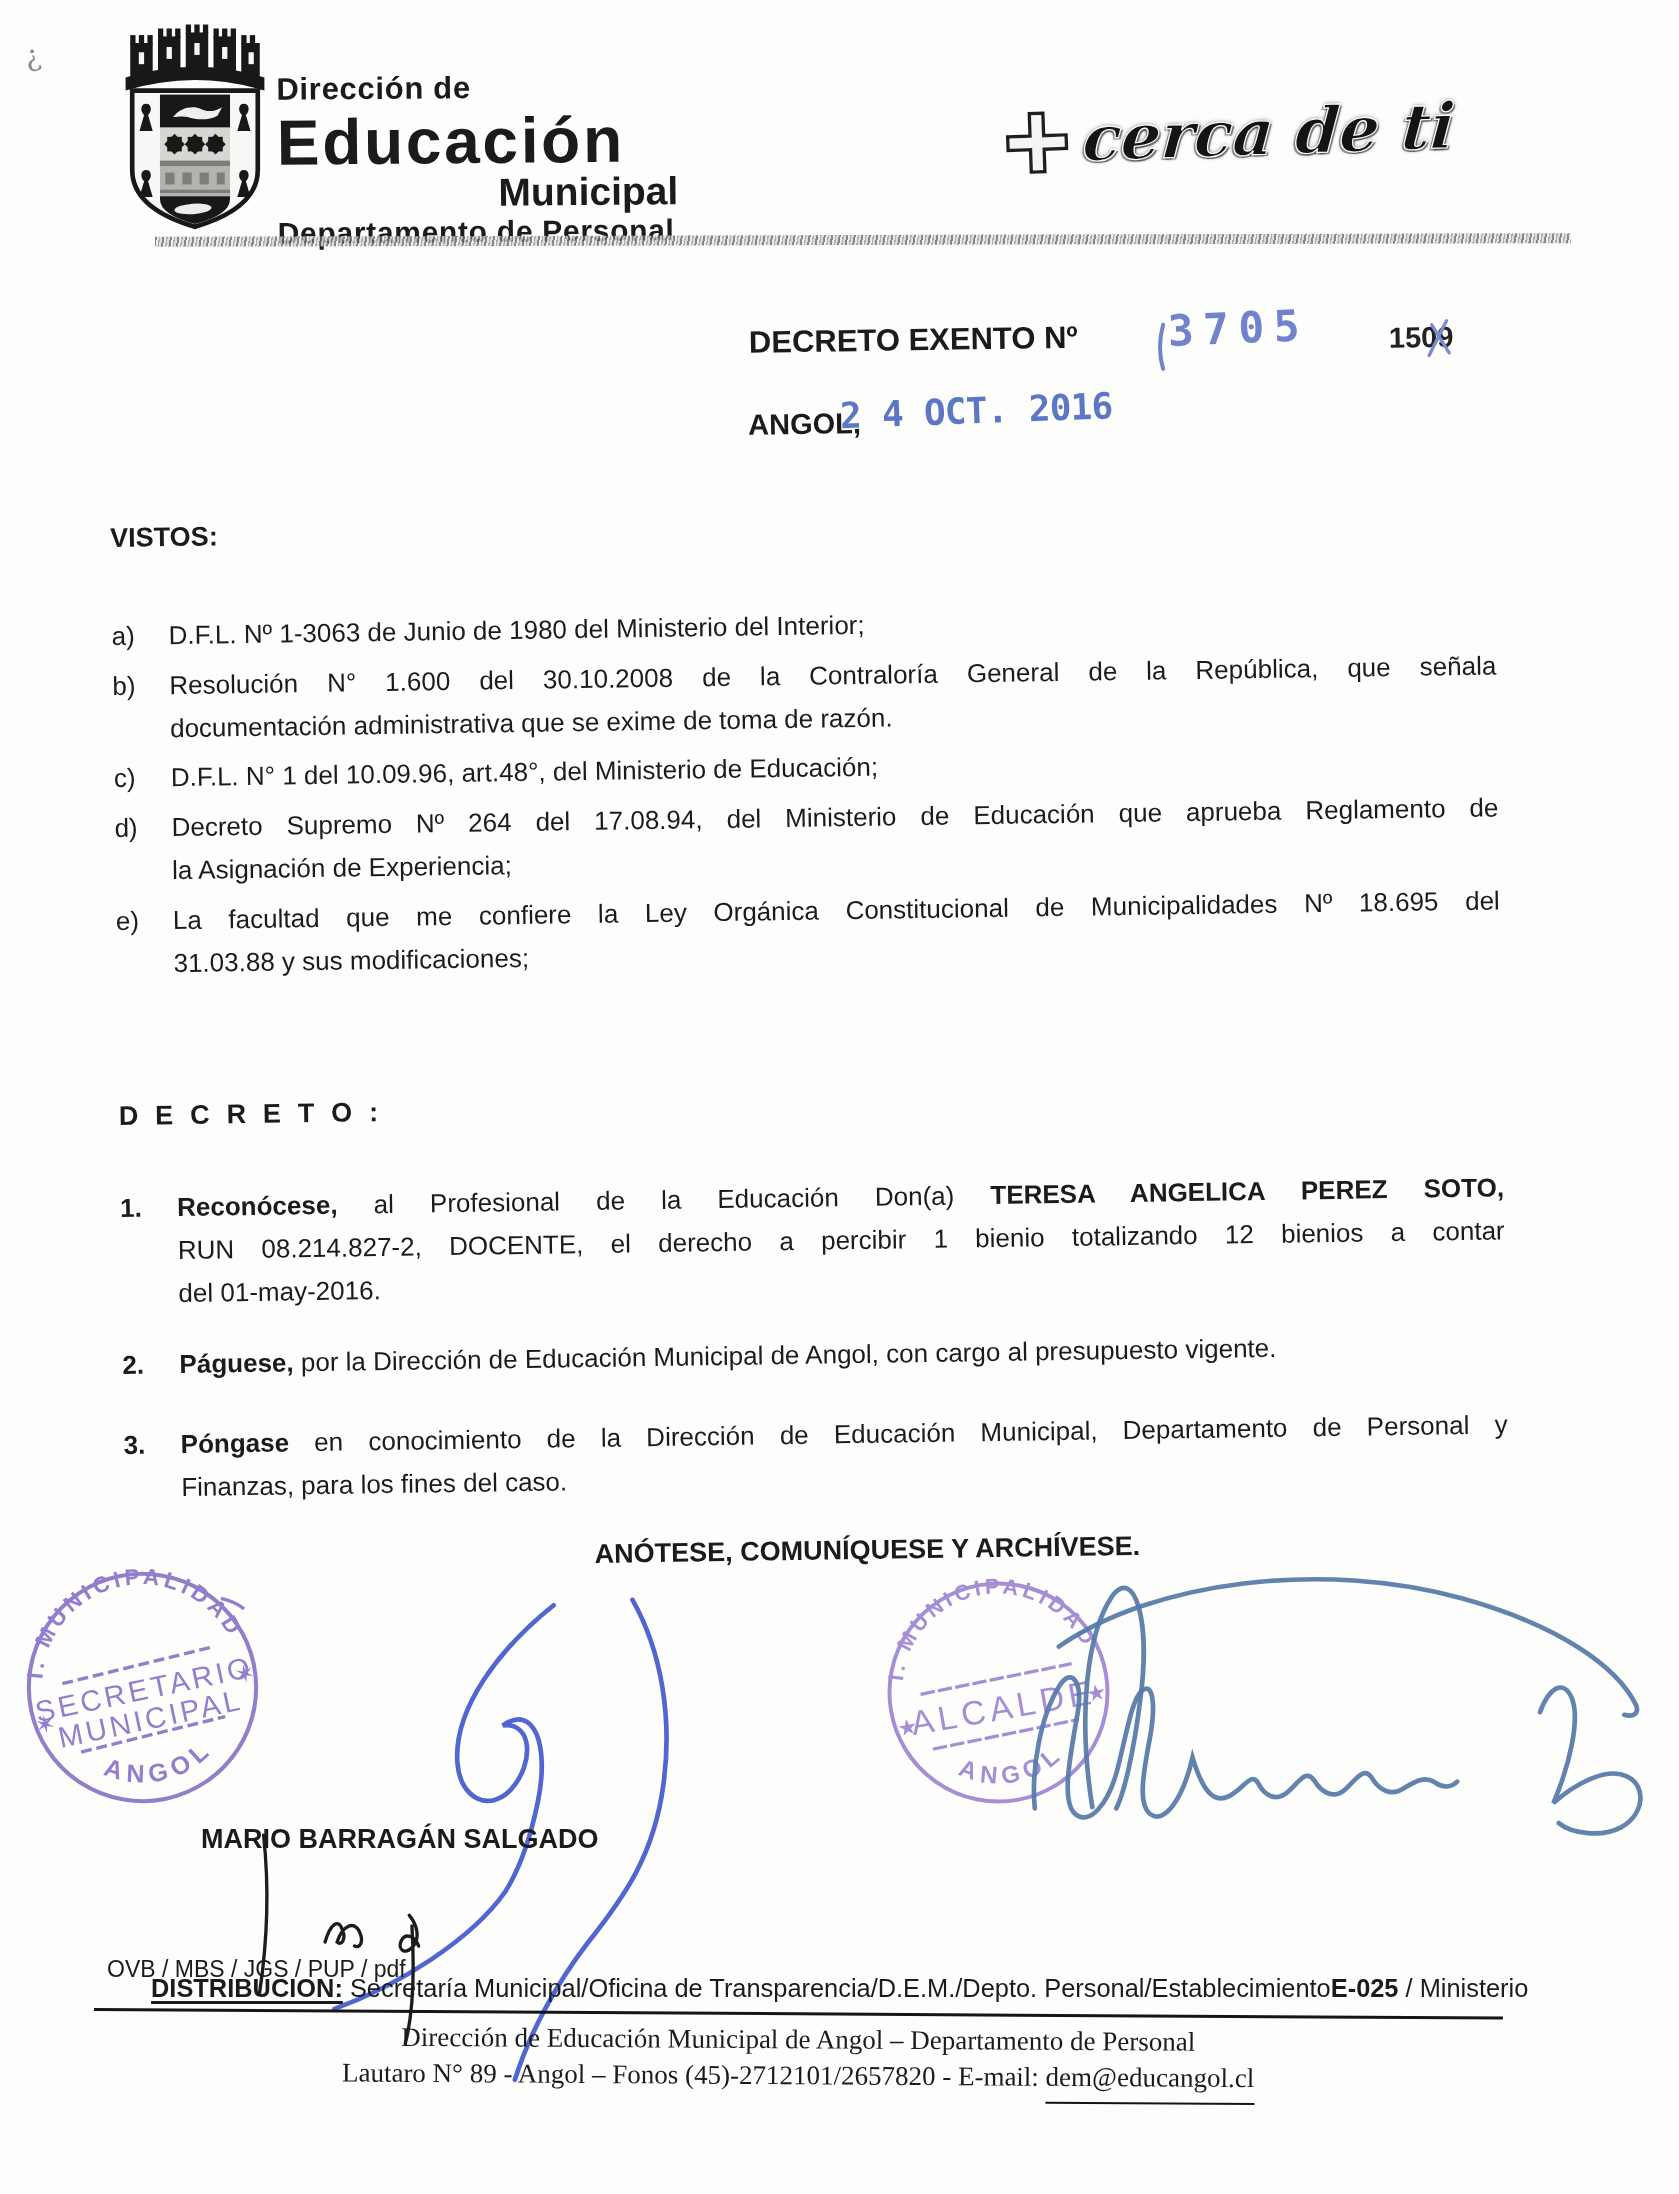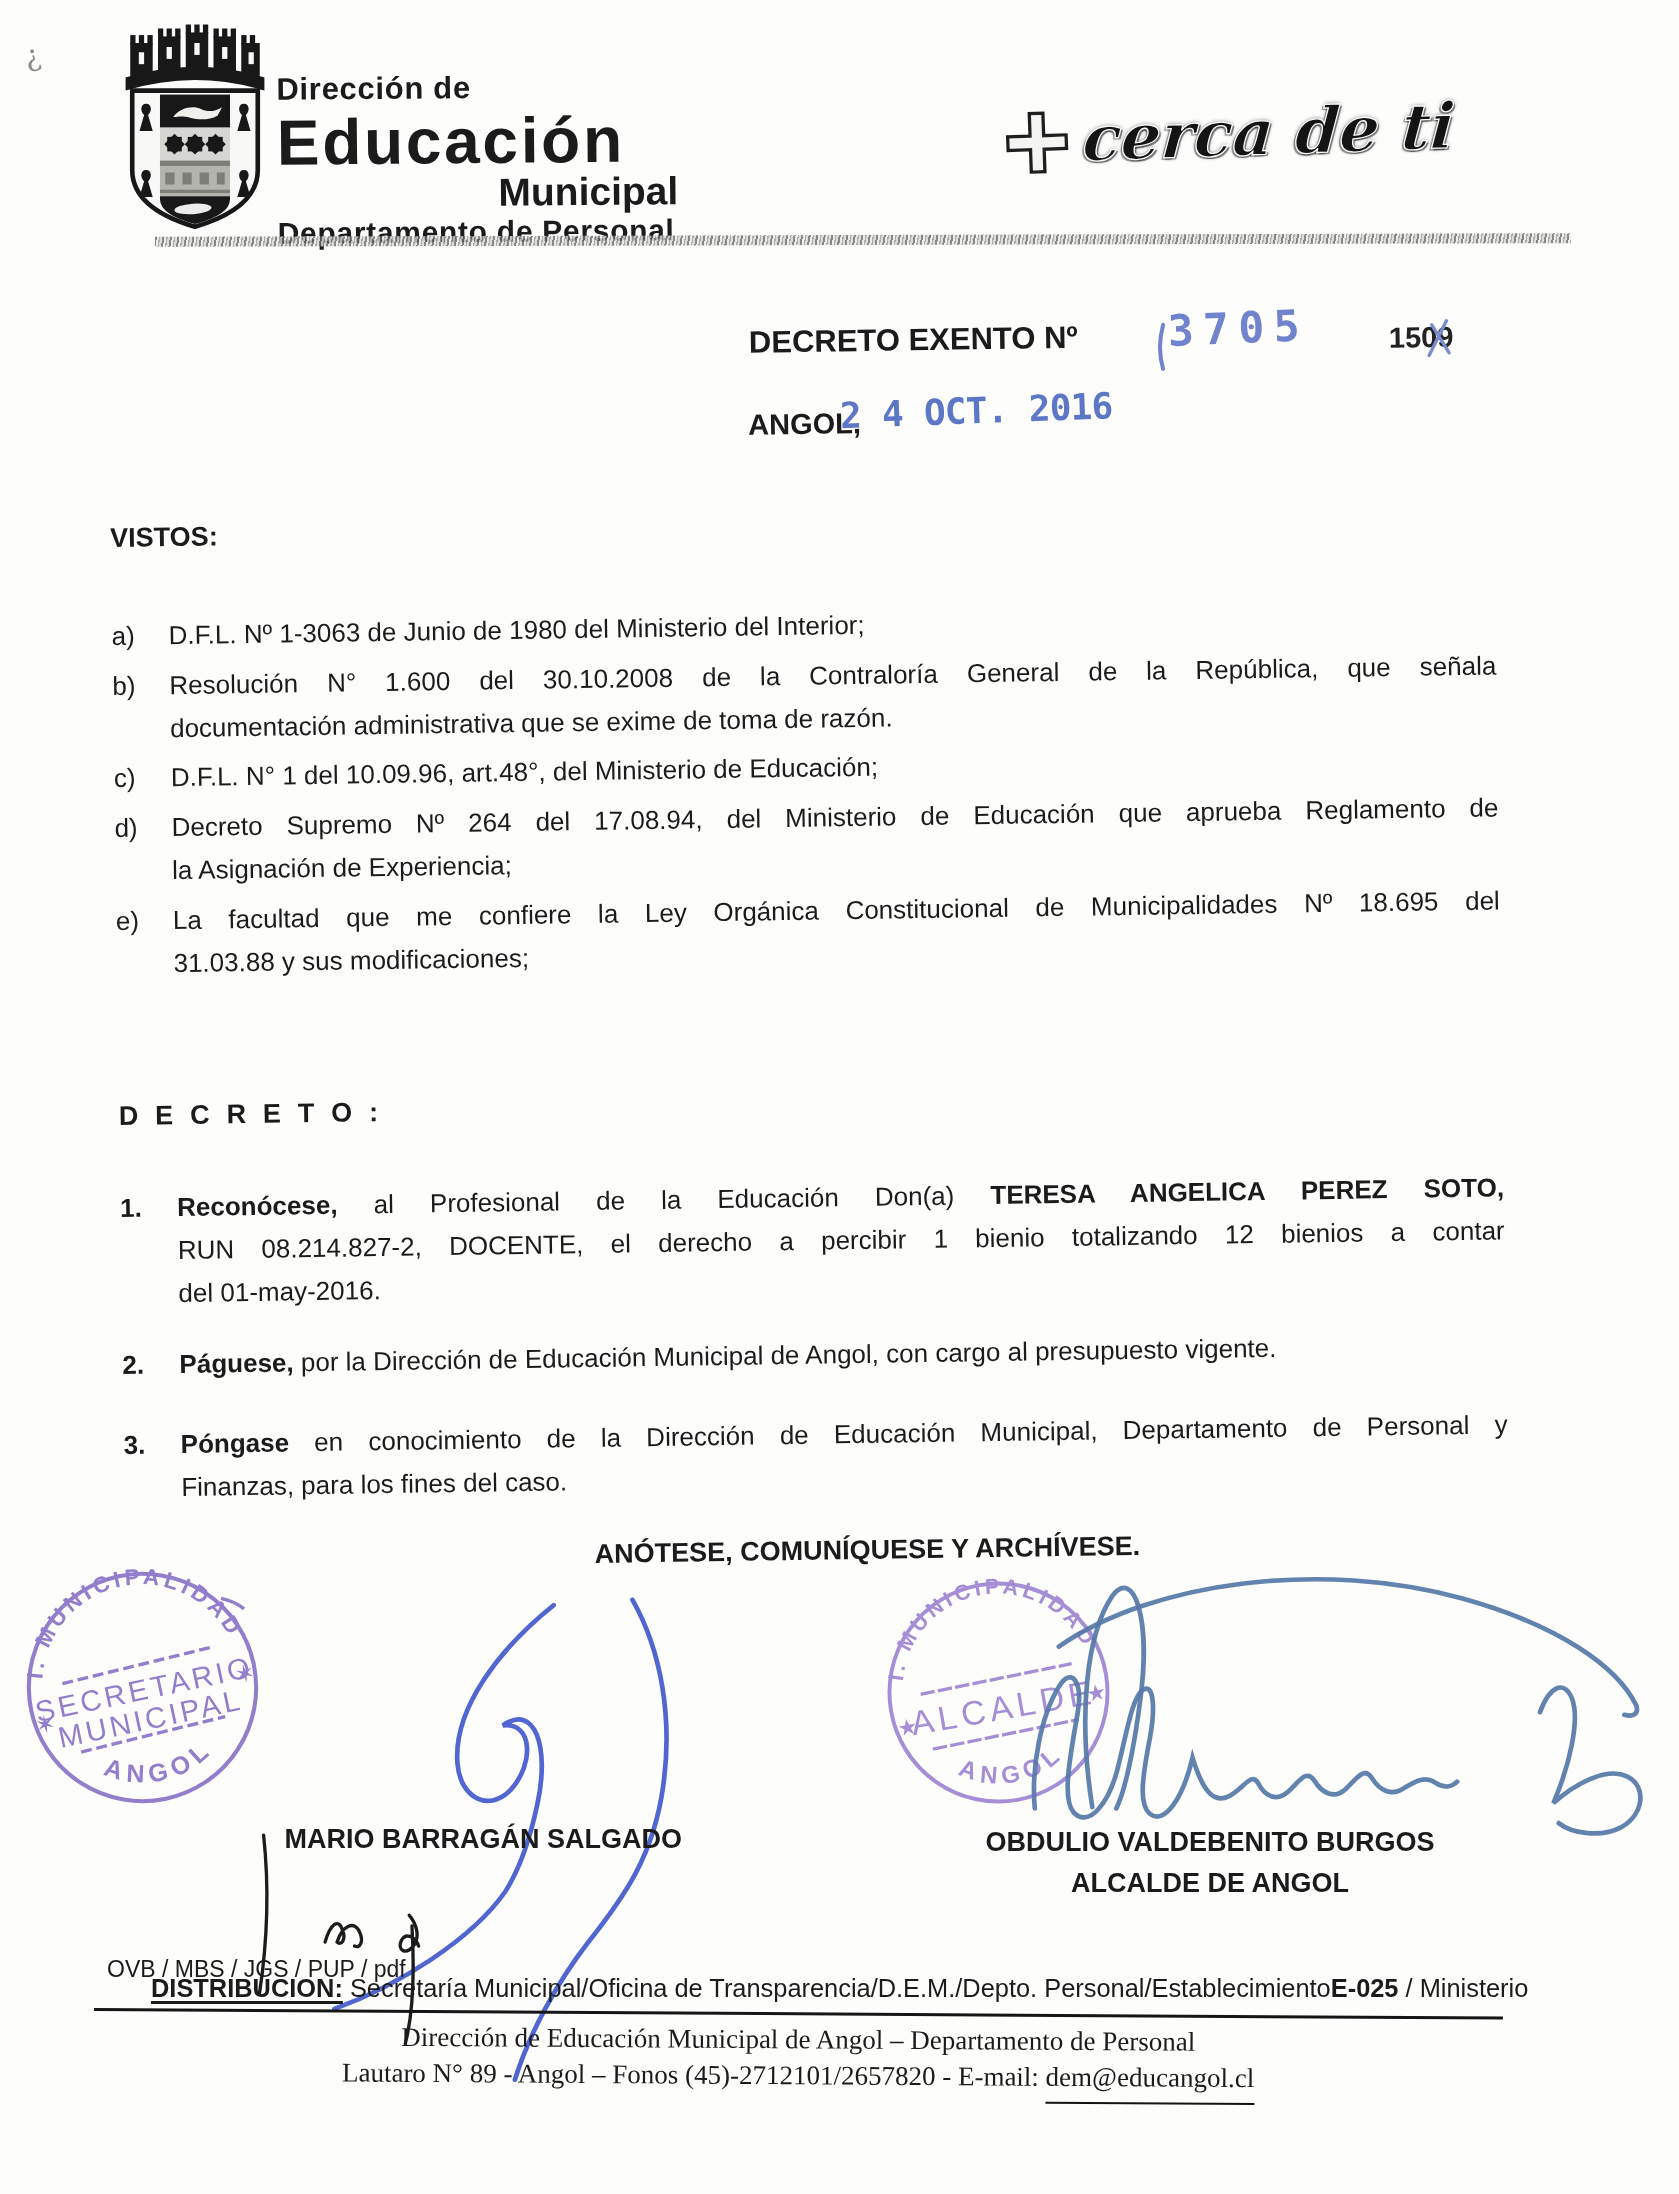--- a/index.html
+++ b/index.html
@@ -47,21 +47,21 @@
   .itext{width:1327px;}
   .tline{line-height:43px;}
   .jl{text-align:justify;text-align-last:justify;}
   .bold{font-weight:bold;}
   .closing{margin-top:36px;font-size:27px;font-weight:bold;text-align:center;padding-left:100px;}
 
   
   .stamp-sec{left:20px;top:1563px;width:245px;height:249px;transform:rotate(-12deg);opacity:.92;}
   .stamp-alc{left:881px;top:1572px;width:235px;height:241px;transform:rotate(-10deg);opacity:.9;}
   .ink-overlay{left:0;top:0;width:1680px;height:2194px;pointer-events:none;}
-  .sig-name-left{left:201px;top:1819px;width:481px;text-align:right;font-weight:bold;font-size:27px;line-height:41px;}
+  .sig-name-left{left:201px;top:1819px;width:481px;text-align:left;font-weight:bold;font-size:27px;line-height:41px;}
   .sig-name-right{left:956px;top:1822px;width:508px;text-align:center;font-weight:bold;font-size:27px;line-height:41px;}
 
   
   .initials{left:107px;top:1956px;font-size:23px;}
   .distribution{left:107px;top:1974px;font-size:25.4px;white-space:nowrap;}
   .dist-label{font-weight:bold;text-decoration:underline;text-decoration-thickness:2.7px;text-underline-offset:4px;margin-left:44px;}
   .footer-group{left:94px;top:2008px;width:1409px;transform:rotate(0.35deg);transform-origin:0 0;
      font-family:"Liberation Serif",serif;text-align:center;}
   .footer-rule{height:2.7px;background:#151515;}
   .faddr1{margin-top:9.4px;font-size:27px;}
@@ -286,24 +286,20 @@
       <path d="M 1584 2464 C 1724 2366 1980 2334 2188 2392 C 2332 2432 2420 2494 2448 2552 C 2452 2564 2444 2570 2430 2566" stroke="#5678a8" stroke-width="7" opacity="0.92"></path>
       <path d="M 1634 2704 C 1612 2564 1626 2444 1664 2388 C 1696 2346 1722 2420 1706 2542 C 1696 2622 1682 2682 1670 2706" stroke="#5678a8" stroke-width="7" opacity="0.92"></path>
       <path d="M 1548 2706 C 1542 2644 1558 2566 1584 2524 C 1604 2492 1620 2518 1612 2564 C 1598 2642 1590 2692 1606 2712 C 1628 2736 1660 2700 1674 2638 C 1688 2580 1694 2544 1708 2530 C 1724 2516 1730 2548 1720 2602 C 1708 2664 1704 2700 1720 2714 C 1742 2732 1770 2690 1784 2630 C 1798 2676 1814 2700 1838 2688 C 1860 2678 1872 2650 1882 2668 C 1892 2688 1910 2696 1926 2682 C 1942 2668 1954 2646 1966 2664 C 1978 2684 1996 2692 2012 2678 C 2028 2664 2040 2642 2052 2660 C 2064 2680 2082 2688 2100 2676 C 2116 2666 2132 2656 2148 2668 C 2160 2676 2172 2674 2180 2666" stroke="#5678a8" stroke-width="7" opacity="0.92"></path>
       <path d="M 2304 2562 C 2318 2524 2340 2512 2352 2542 C 2364 2574 2348 2642 2324 2698 C 2358 2668 2404 2644 2434 2658 C 2464 2672 2460 2714 2426 2734 C 2396 2750 2352 2744 2332 2728" stroke="#5678a8" stroke-width="7" opacity="0.92"></path>
     </g>
   </svg>
 
   <div class="abs sig-name-left">
     <div>MARIO BARRAGÁN SALGADO</div>
   </div>
-  <div class="abs sig-name-right">
-    <div>OBDULIO VALDEBENITO BURGOS</div>
-    <div>ALCALDE DE ANGOL</div>
-  </div>
 
   <div class="abs initials">OVB / MBS / JGS / PUP / pdf</div>
   <div class="abs distribution">
     <span class="dist-label">DISTRIBUCION:</span><span> Secretaría Municipal/Oficina de Transparencia/D.E.M./Depto. Personal/Establecimiento</span><span class="bold">E-025</span><span> / Ministerio</span>
   </div>
 
   <div class="abs footer-group">
     <div class="footer-rule"></div>
     <div class="faddr1">Dirección de Educación Municipal de Angol – Departamento de Personal</div>
     <div class="faddr2"><span>Lautaro N° 89 - Angol – Fonos (45)-2712101/2657820 - E-mail: </span><span class="femail">dem@educangol.cl</span></div>

